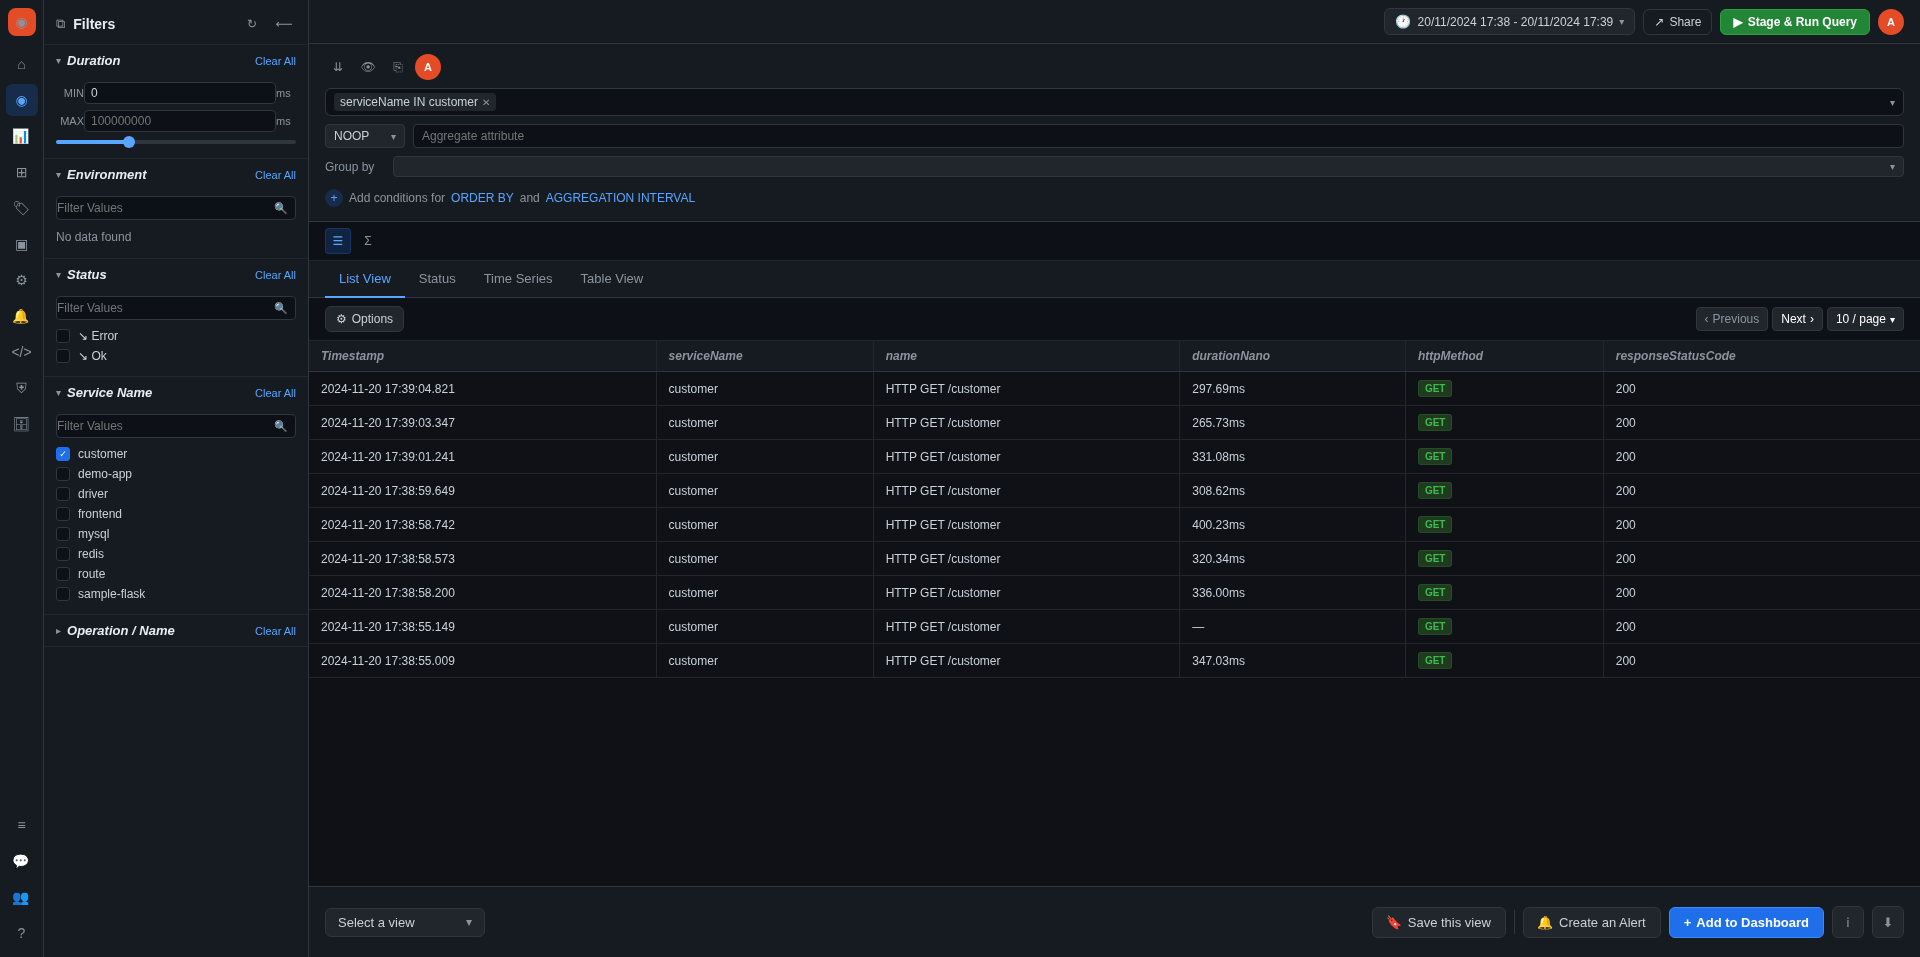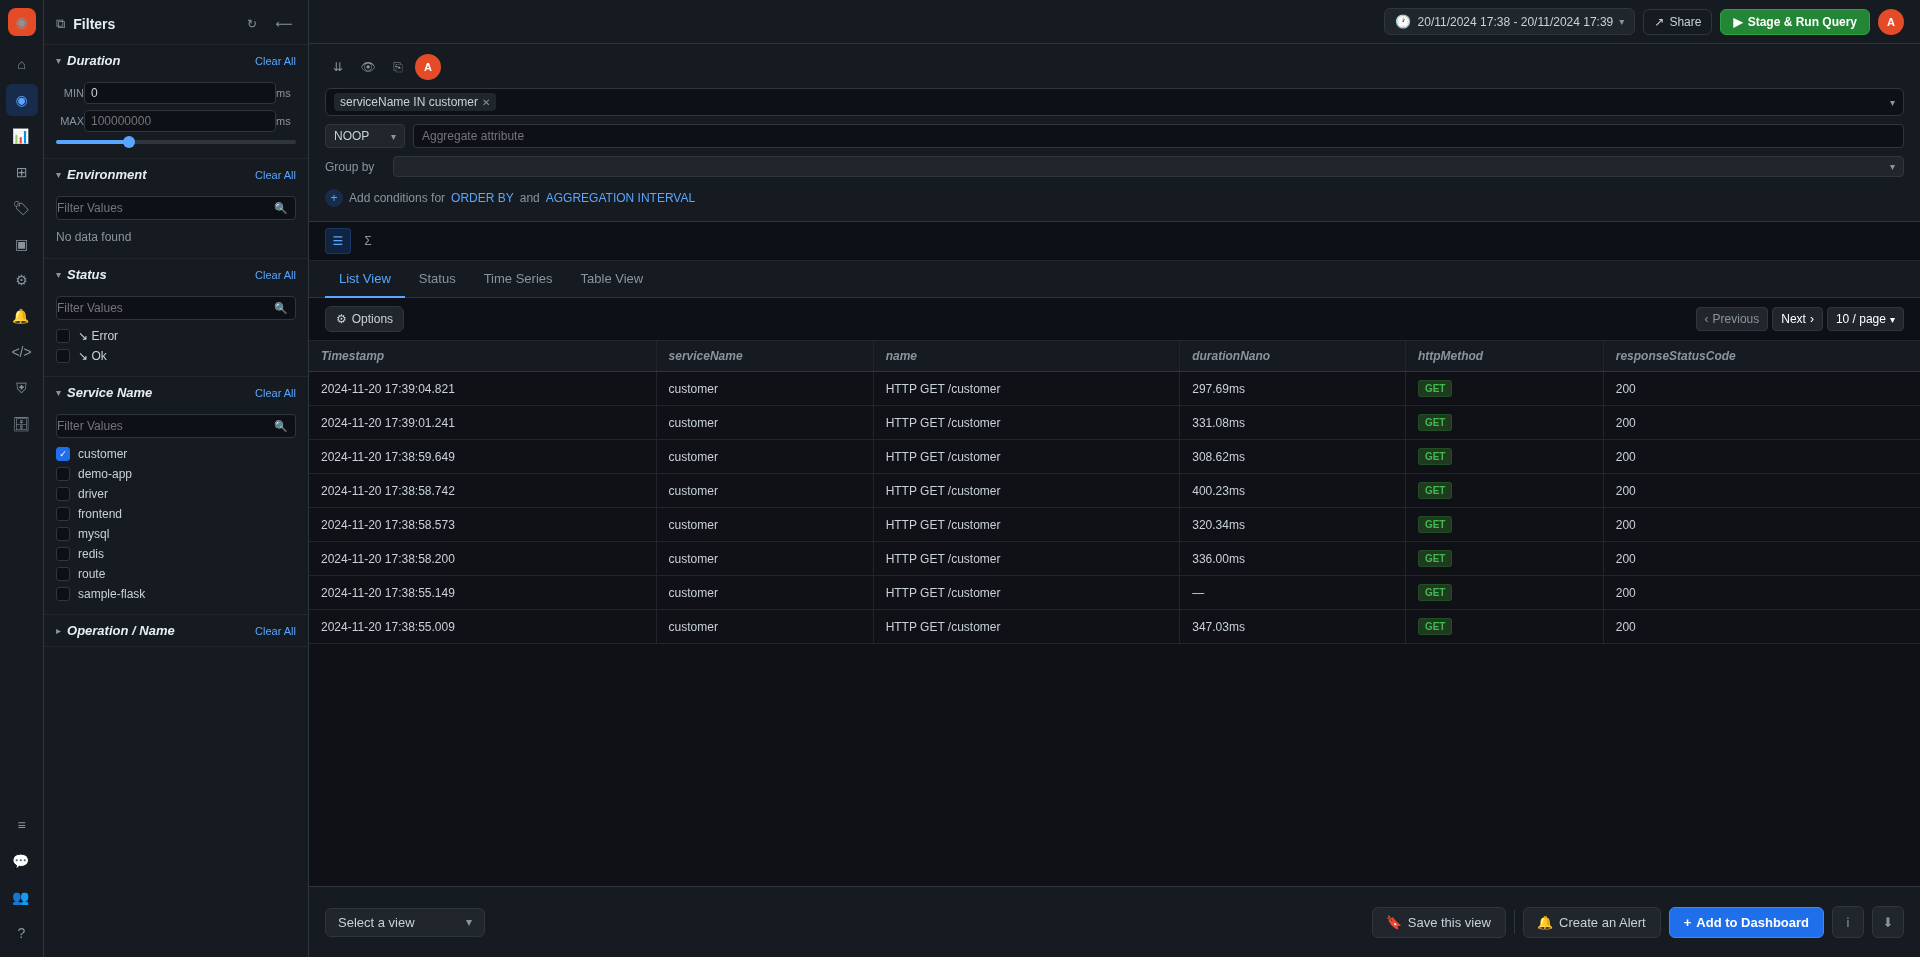--- a/index.html
+++ b/index.html
@@ -872,20 +872,28 @@
             <th>httpMethod</th>
             <th>responseStatusCode</th>
           </tr>
         </thead>
         <tbody id="table-body">
         <tr>
       <td>2024-11-20 17:39:04.821</td>
       <td>customer</td>
       <td>HTTP GET /customer</td>
       <td>297.69ms</td>
+      <td><span class="method-badge">GET</span></td>
+      <td>200</td>
+    </tr>
+            <tr>
+      <td>2024-11-20 17:39:03.347</td>
+      <td>customer</td>
+      <td>HTTP GET /customer</td>
+      <td>265.73ms</td>
       <td><span class="method-badge">GET</span></td>
       <td>200</td>
     </tr>
             <tr>
       <td>2024-11-20 17:39:01.241</td>
       <td>customer</td>
       <td>HTTP GET /customer</td>
       <td>331.08ms</td>
       <td><span class="method-badge">GET</span></td>
       <td>200</td>

